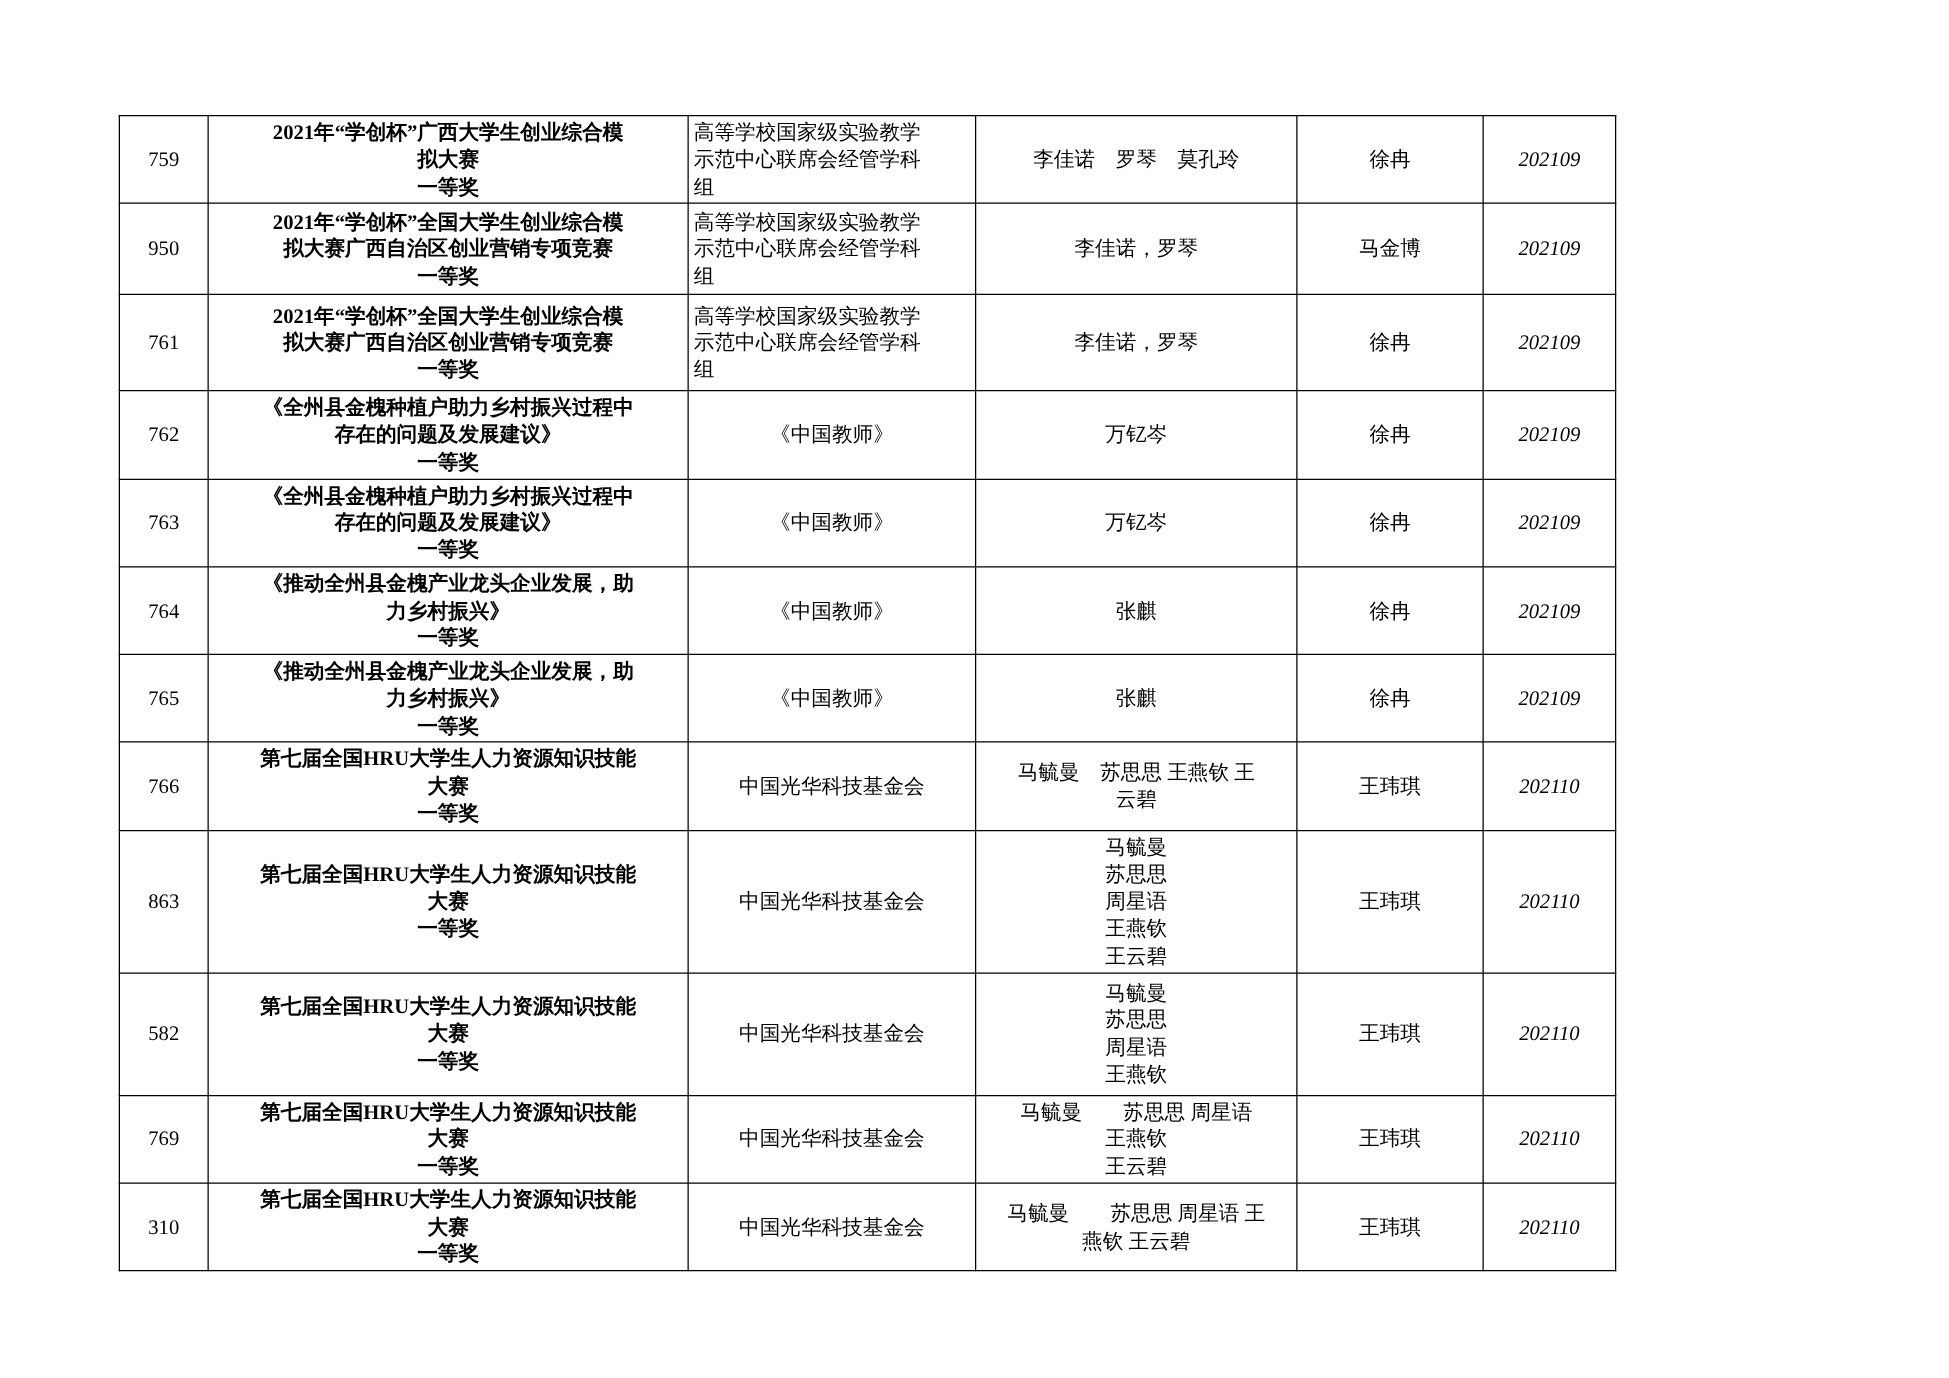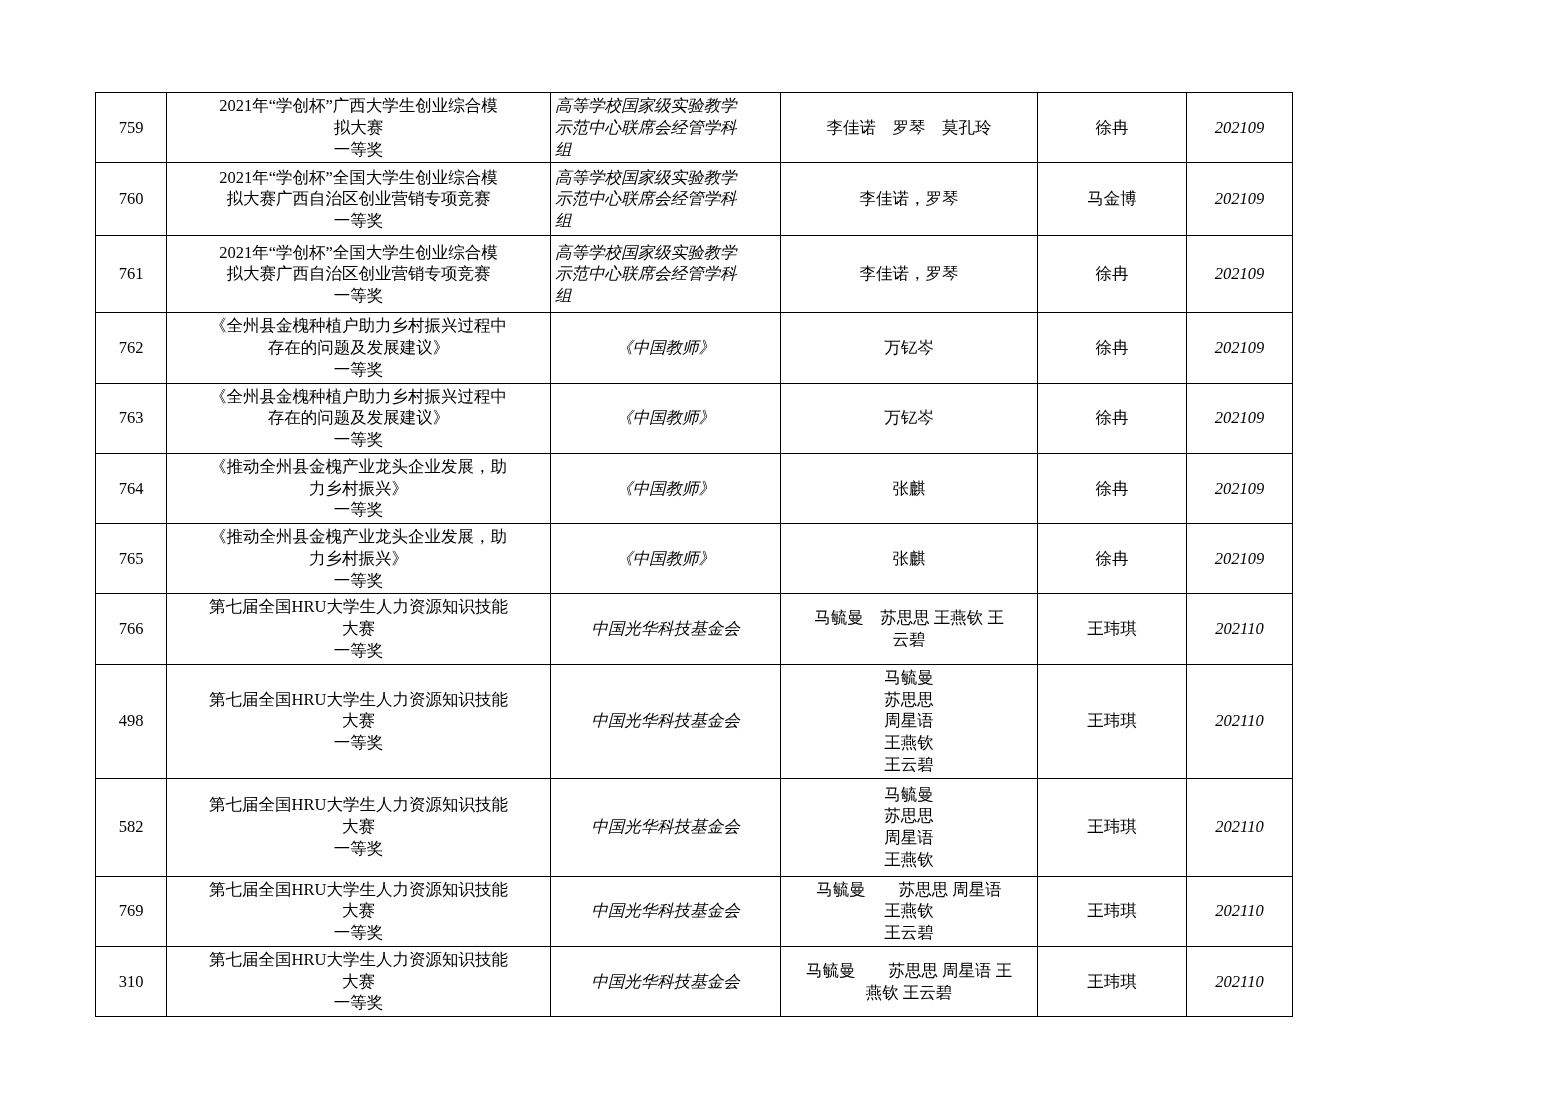--- a/index.html
+++ b/index.html
@@ -41,22 +41,22 @@
     overflow: hidden;
   }
   col.c-idx    { width: 71px; }
   col.c-name   { width: 384px; }
   col.c-org    { width: 230px; }
   col.c-people { width: 257px; }
   col.c-teacher{ width: 149px; }
   col.c-date   { width: 106px; }
 
   td.idx { font-size: 17px; }
-  td.name { text-align: center; }
-  td.org { text-align: center; font-style: italic; }
+  td.name { text-align: center; font-weight: bold; }
+  td.org { text-align: center; }
   td.people { text-align: center; }
   td.teacher { text-align: center; }
   td.date { font-size: 16.5px; font-style: italic; }
 
   
   td.org.left { text-align: left; padding-left: 4px; }
 
   .cellline { display: block; }
 </style>
 </head>
@@ -86,21 +86,21 @@
               <span class="cellline">示范中心联席会经管学科</span>
               <span class="cellline">组</span>
             </td>
             <td class="people">
               <span class="cellline">李佳诺　罗琴　莫孔玲</span>
             </td>
             <td class="teacher">徐冉</td>
             <td class="date">202109</td>
           </tr>
           <tr style="height: 73px;">
-            <td class="idx">760</td>
+            <td class="idx">950</td>
             <td class="name">
               <span class="cellline">2021年“学创杯”全国大学生创业综合模</span>
               <span class="cellline">拟大赛广西自治区创业营销专项竞赛</span>
               <span class="cellline">一等奖</span>
             </td>
             <td class="org left">
               <span class="cellline">高等学校国家级实验教学</span>
               <span class="cellline">示范中心联席会经管学科</span>
               <span class="cellline">组</span>
             </td>
@@ -203,21 +203,21 @@
               <span class="cellline">中国光华科技基金会</span>
             </td>
             <td class="people">
               <span class="cellline">马毓曼　苏思思 王燕钦 王</span>
               <span class="cellline">云碧</span>
             </td>
             <td class="teacher">王玮琪</td>
             <td class="date">202110</td>
           </tr>
           <tr style="height: 100px;">
-            <td class="idx">498</td>
+            <td class="idx">863</td>
             <td class="name">
               <span class="cellline">第七届全国HRU大学生人力资源知识技能</span>
               <span class="cellline">大赛</span>
               <span class="cellline">一等奖</span>
             </td>
             <td class="org">
               <span class="cellline">中国光华科技基金会</span>
             </td>
             <td class="people">
               <span class="cellline">马毓曼</span>

